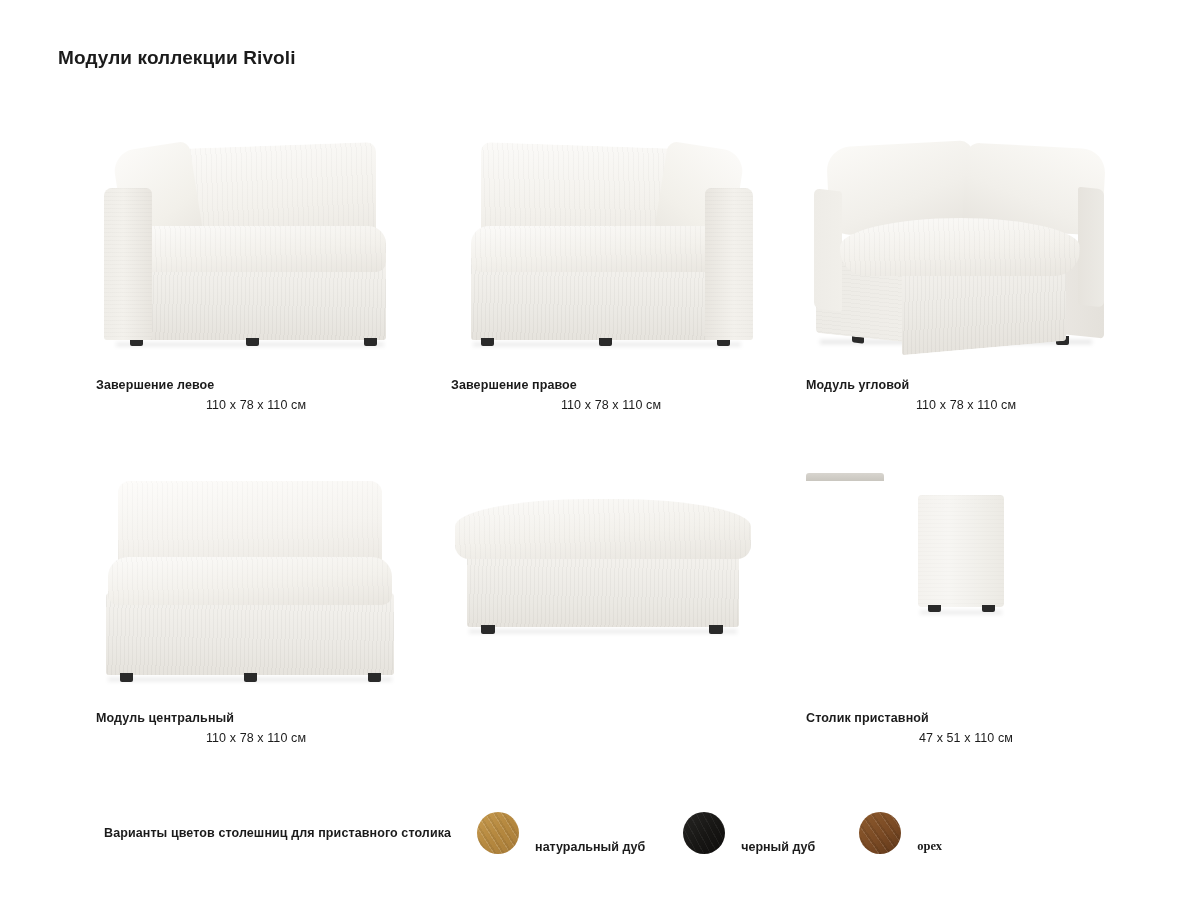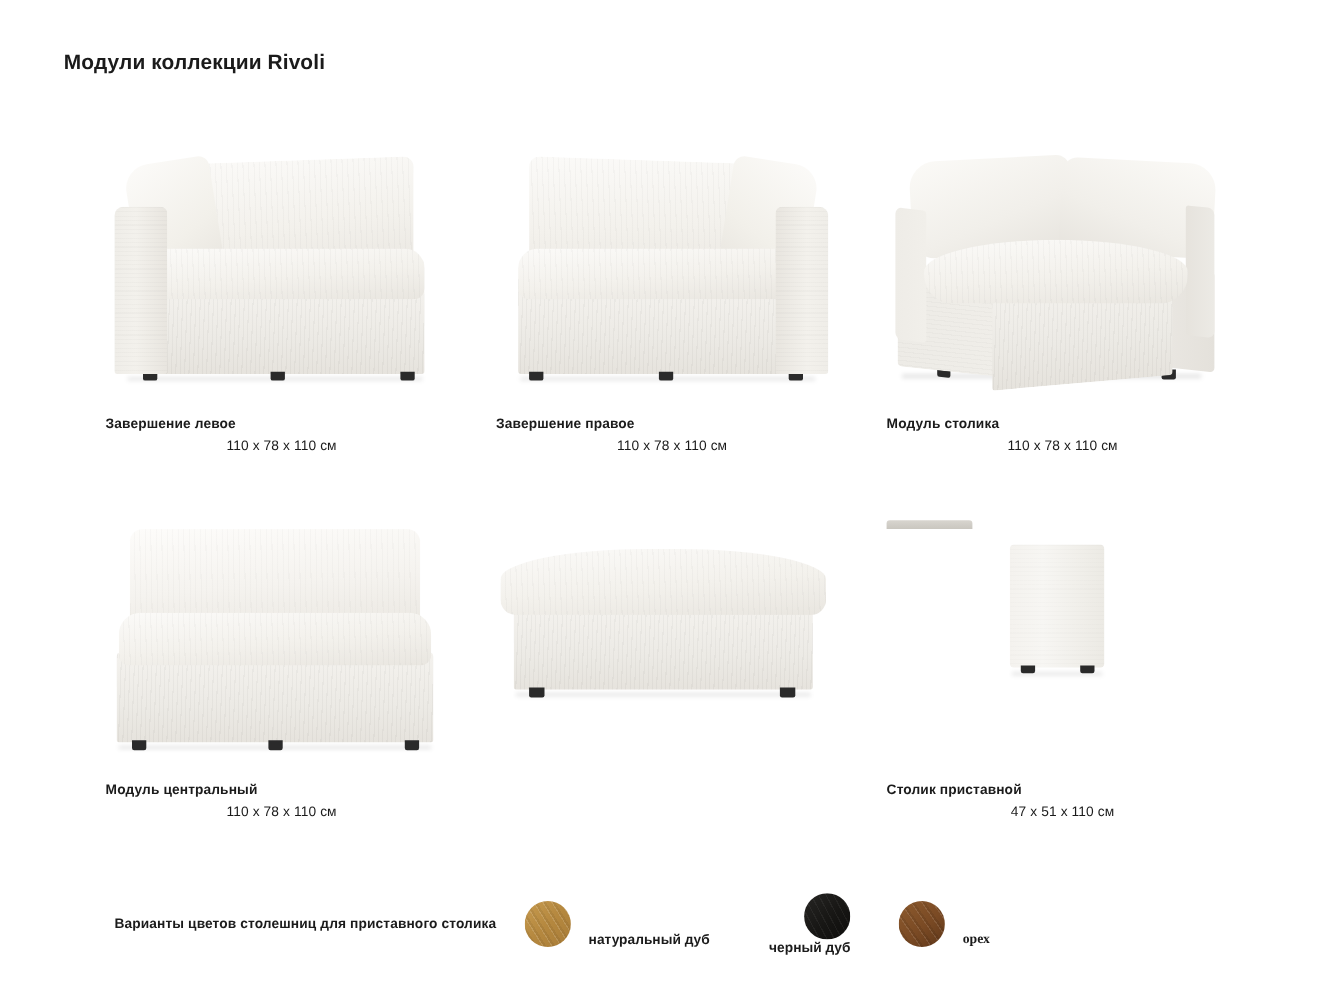--- a/index.html
+++ b/index.html
@@ -320,21 +320,21 @@
     font-weight: bold;
     color: #1b1b1b;
     letter-spacing: 0.1px;
     white-space: nowrap;
   }
   .swatch-group {
     display: flex;
     align-items: flex-end;
     margin-left: 26px;
   }
-  .swatch-group.g2 { margin-left: 38px; flex-direction: column; }
+  .swatch-group.g2 { margin-left: 38px; }
   .swatch-group.g3 { margin-left: 44px; font-family: Liberation Serif, serif; }
   .swatch {
     width: 42px;
     height: 42px;
     border-radius: 50%;
     flex: 0 0 auto;
   }
   .swatch.oak {
     background:
       repeating-linear-gradient(58deg,
@@ -420,21 +420,21 @@
         <div class="fabric arm-right"></div>
         <div class="fabric base-left"></div>
         <div class="fabric base-right"></div>
         <div class="fabric base-front"></div>
         <div class="cushion seat"></div>
         <div class="foot f1"></div>
         <div class="foot f2"></div>
         <div class="foot f3"></div>
       </div>
       <div class="caption">
-        <div class="cap-name">Модуль столика</div>
+        <div class="cap-name">Модуль угловой</div>
         <div class="cap-dims">110 x 78 x 110 см</div>
       </div>
     </div>
 
   </div>
 
   <div class="row">
 
     <div class="cell c1">
       <div class="art m-center center-art">

